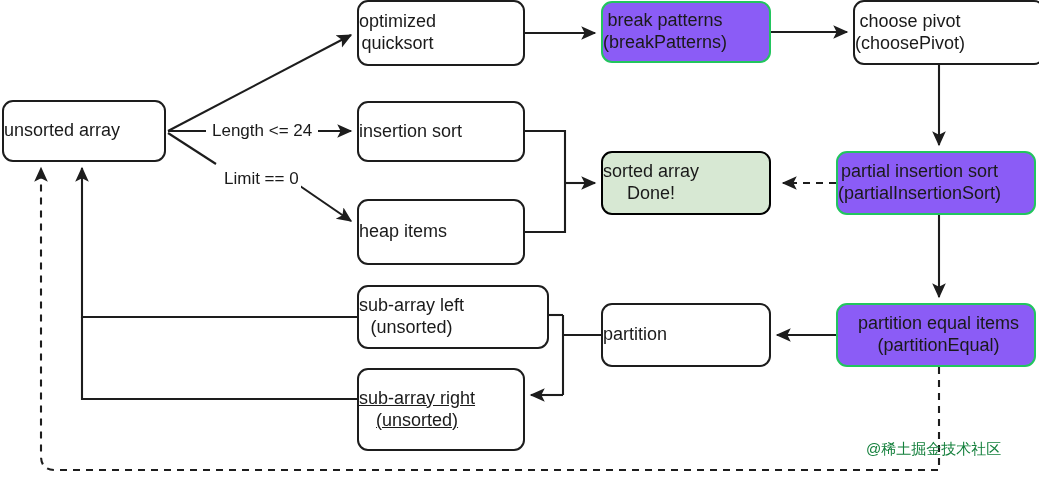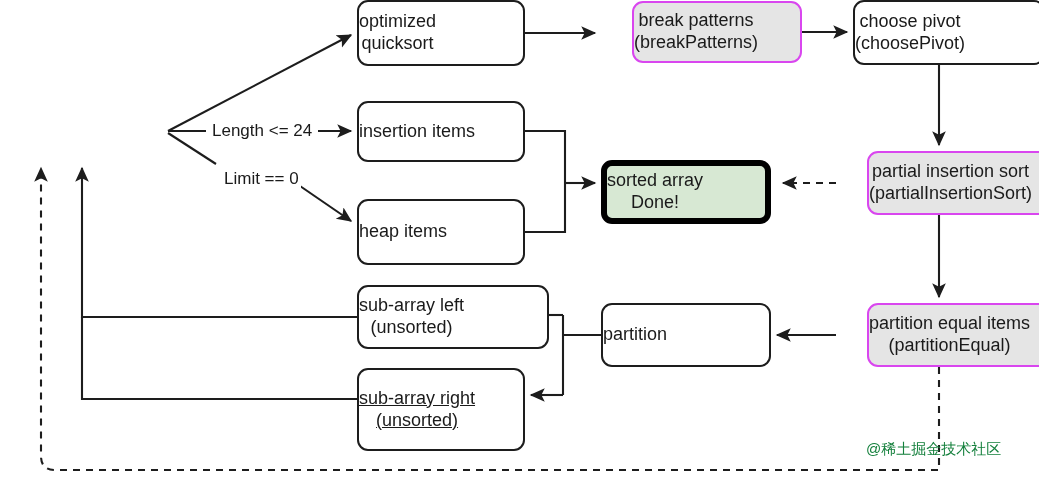--- a/index.html
+++ b/index.html
@@ -34,28 +34,26 @@
     line-height: 1.22;
     color: #1a1a1a;
     white-space: pre-line;
     z-index: 2;
   }
   .node-white {
     background: #ffffff;
     border: 2px solid #1d1d1d;
   }
   .node-yellow {
-    background: #e5e5e5;
-    border: 2px solid #d946ef;
-    margin-left: 31px;
+    background: #8b5cf6;
+    border: 2px solid #22c55e;
   }
   .node-green {
     background: #d7e8d3;
-    border: 6px solid #000000;
-    margin-top: 9px;
+    border: 2px solid #000000;
   }
   .edge-label {
     position: absolute;
     color: #1a1a1a;
     background: #ffffff;
     padding: 0 2px;
     white-space: nowrap;
     z-index: 3;
   }
   .watermark {
@@ -115,25 +113,26 @@
     </g>
 
     <g fill="none" stroke="#1d1d1d" stroke-width="2.1" stroke-dasharray="7 6" stroke-linecap="butt">
 
       <path d="M 836 183 L 783 183" marker-end="url(#arrowdash)"></path>
 
       <path d="M 939 367 L 939 470 L 55 470 Q 41 470 41 456 L 41 168" marker-end="url(#arrowdash)"></path>
     </g>
   </svg>
 
+  <div class="node node-white" style="left: 2px; top: 100px; width: 164px; height: 62px; font-size: 18px;"><span>unsorted array</span></div>
 
   <div class="node node-white" style="left: 357px; top: 0px; width: 168px; height: 66px; font-size: 18px;"><span>optimized
 quicksort</span></div>
 
-  <div class="node node-white" style="left: 357px; top: 101px; width: 168px; height: 61px; font-size: 18px;"><span>insertion items</span></div>
+  <div class="node node-white" style="left: 357px; top: 101px; width: 168px; height: 61px; font-size: 18px;"><span>insertion sort</span></div>
 
   <div class="node node-white" style="left: 357px; top: 199px; width: 168px; height: 66px; font-size: 18px;"><span>heap items</span></div>
 
   <div class="node node-white" style="left: 357px; top: 285px; width: 192px; height: 64px; font-size: 18px;"><span>sub-array left
 (unsorted)</span></div>
 
   <div class="node node-white" style="left: 357px; top: 368px; width: 168px; height: 83px; font-size: 18px; text-decoration: underline;"><span>sub-array right
 (unsorted)</span></div>
 
   <div class="node node-yellow" style="left: 601px; top: 1px; width: 170px; height: 62px; font-size: 18px;"><span>break patterns
@@ -143,21 +142,21 @@
 Done!</span></div>
 
   <div class="node node-white" style="left: 601px; top: 303px; width: 170px; height: 64px; font-size: 18px;"><span>partition</span></div>
 
   <div class="node node-white" style="left: 853px; top: 0px; width: 192px; height: 65px; font-size: 18px;"><span>choose pivot
 (choosePivot)</span></div>
 
   <div class="node node-yellow" style="left: 836px; top: 151px; width: 200px; height: 64px; font-size: 18px;"><span>partial insertion sort
 (partialInsertionSort)</span></div>
 
-  <div class="node node-yellow" style="left: 836px; top: 303px; width: 200px; height: 64px; font-size: 18px;"><span>partition equal items
+  <div class="node node-yellow" style="left: 836px; top: 303px; width: 200px; height: 64px; font-size: 18px; padding-left: 20px;"><span>partition equal items
 (partitionEqual)</span></div>
 
   <div class="edge-label" style="left: 210px; top: 121px; font-size: 17px; text-align: center;">Length &lt;= 24</div>
   <div class="edge-label" style="left: 222px; top: 169px; font-size: 17px;">Limit == 0</div>
 
   <div class="watermark" style="left: 866px; top: 440px; font-size: 15px;">@稀土掘金技术社区</div>
 
 </div>
 
 </body></html>

